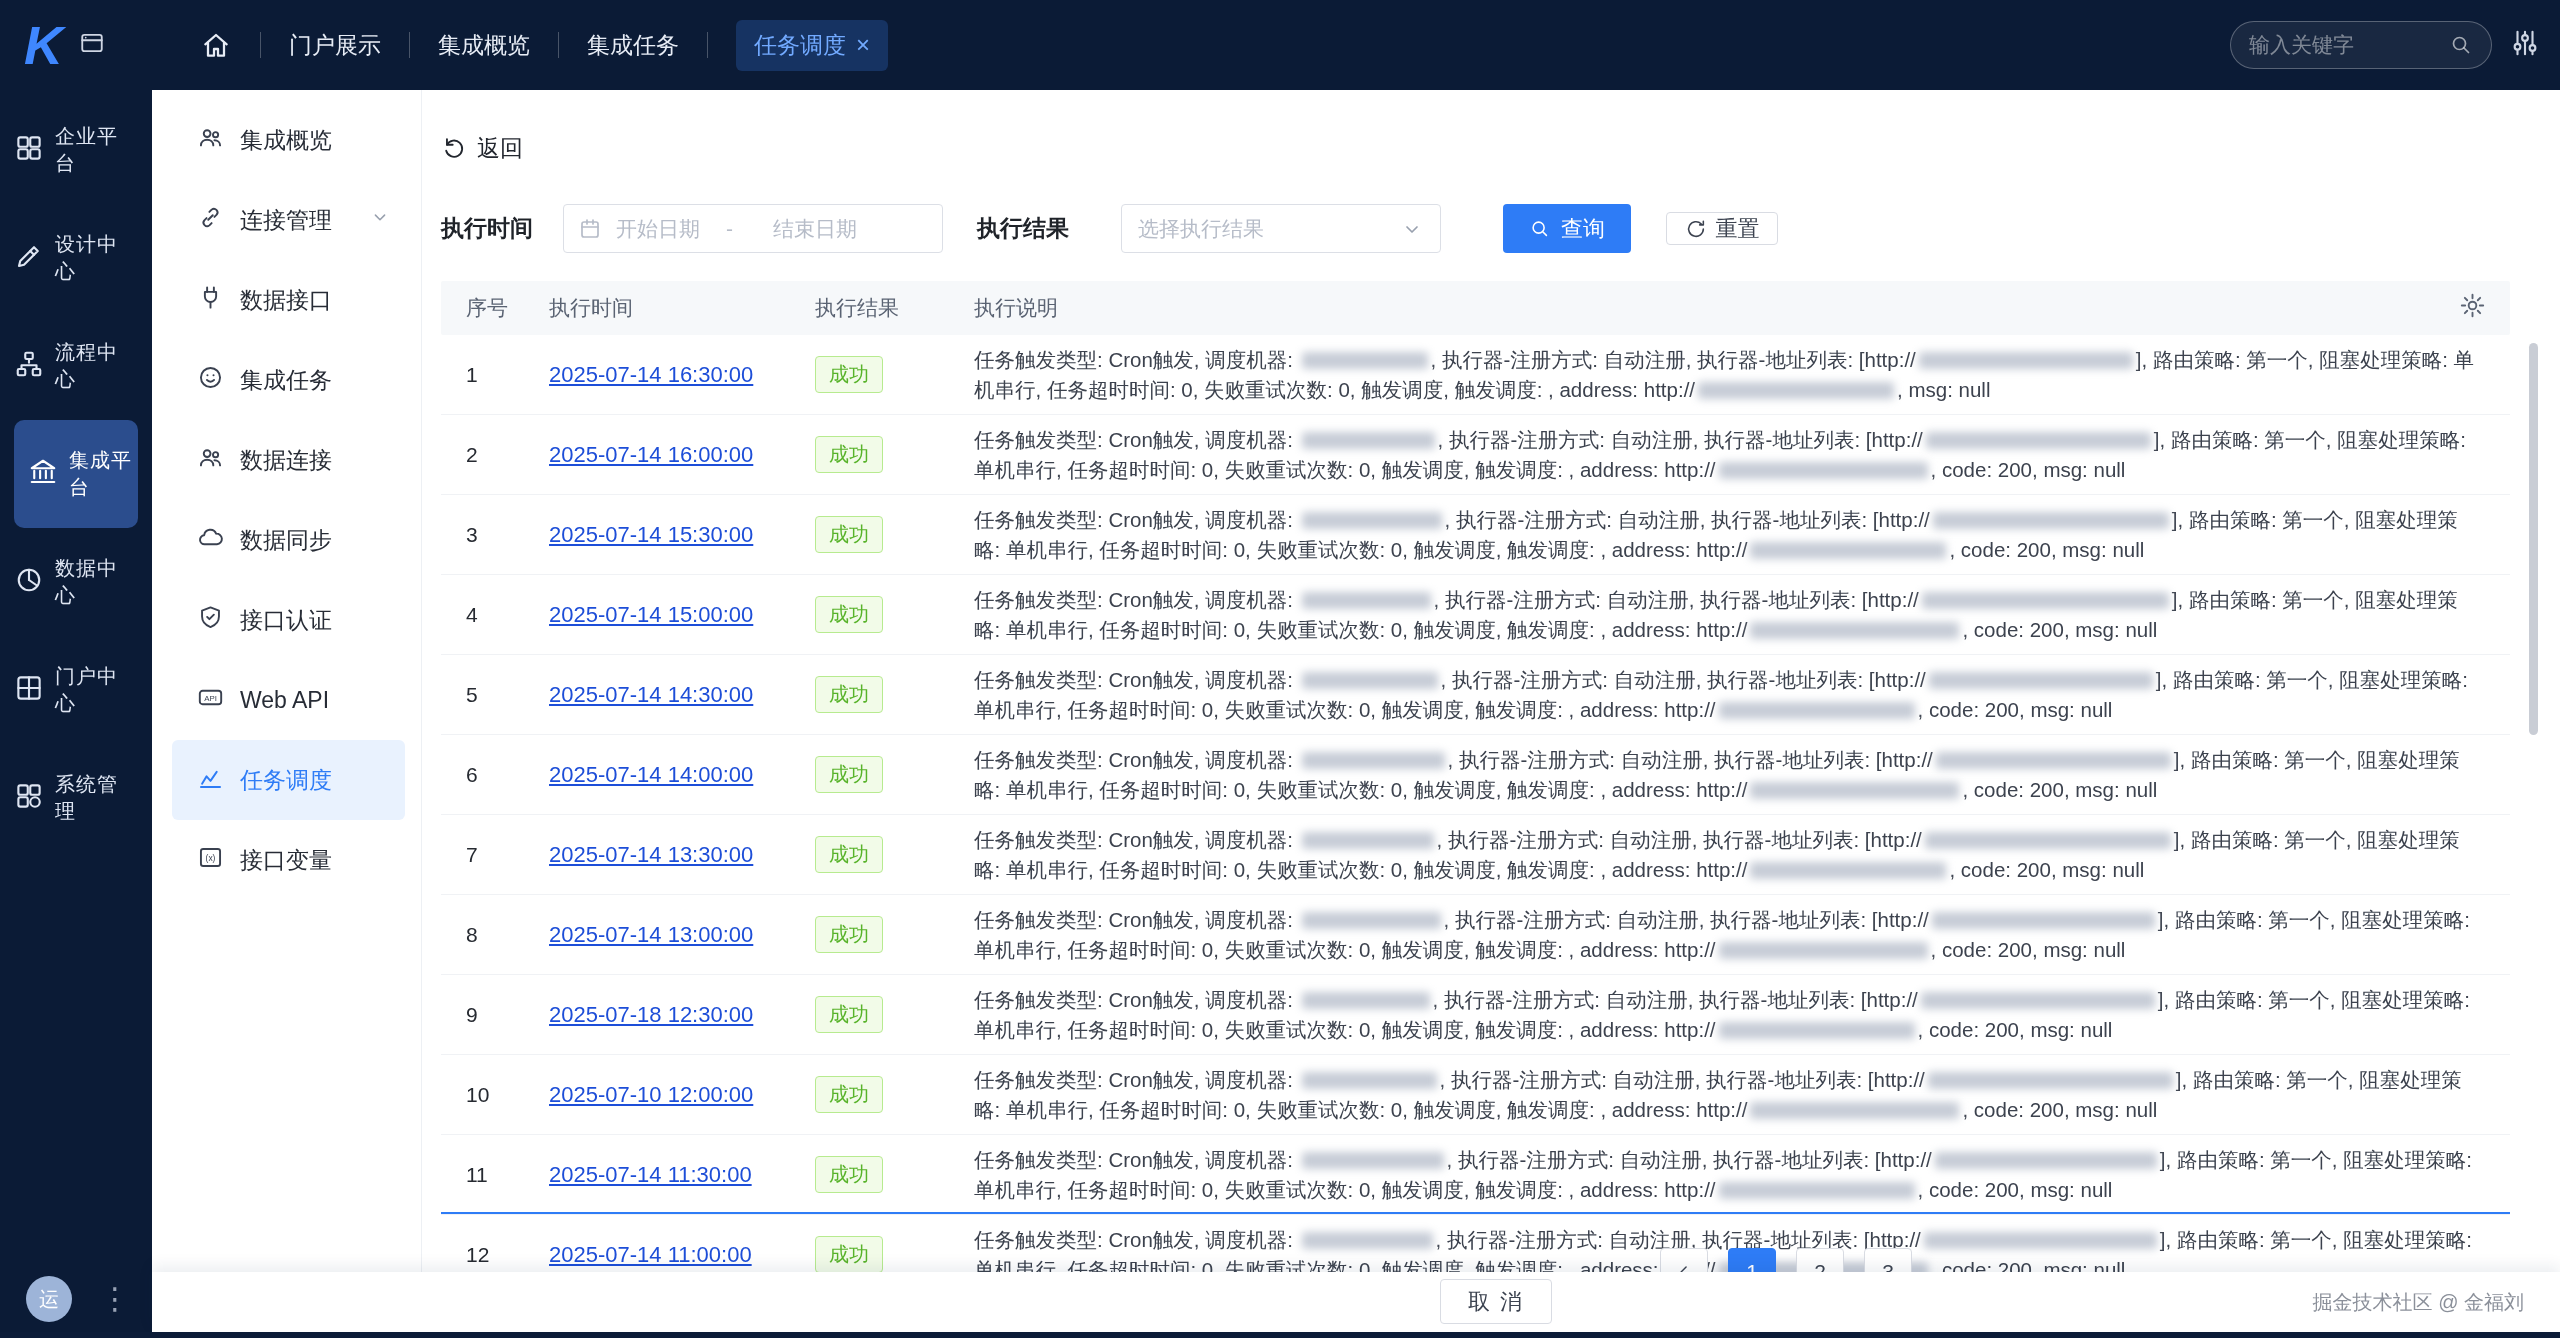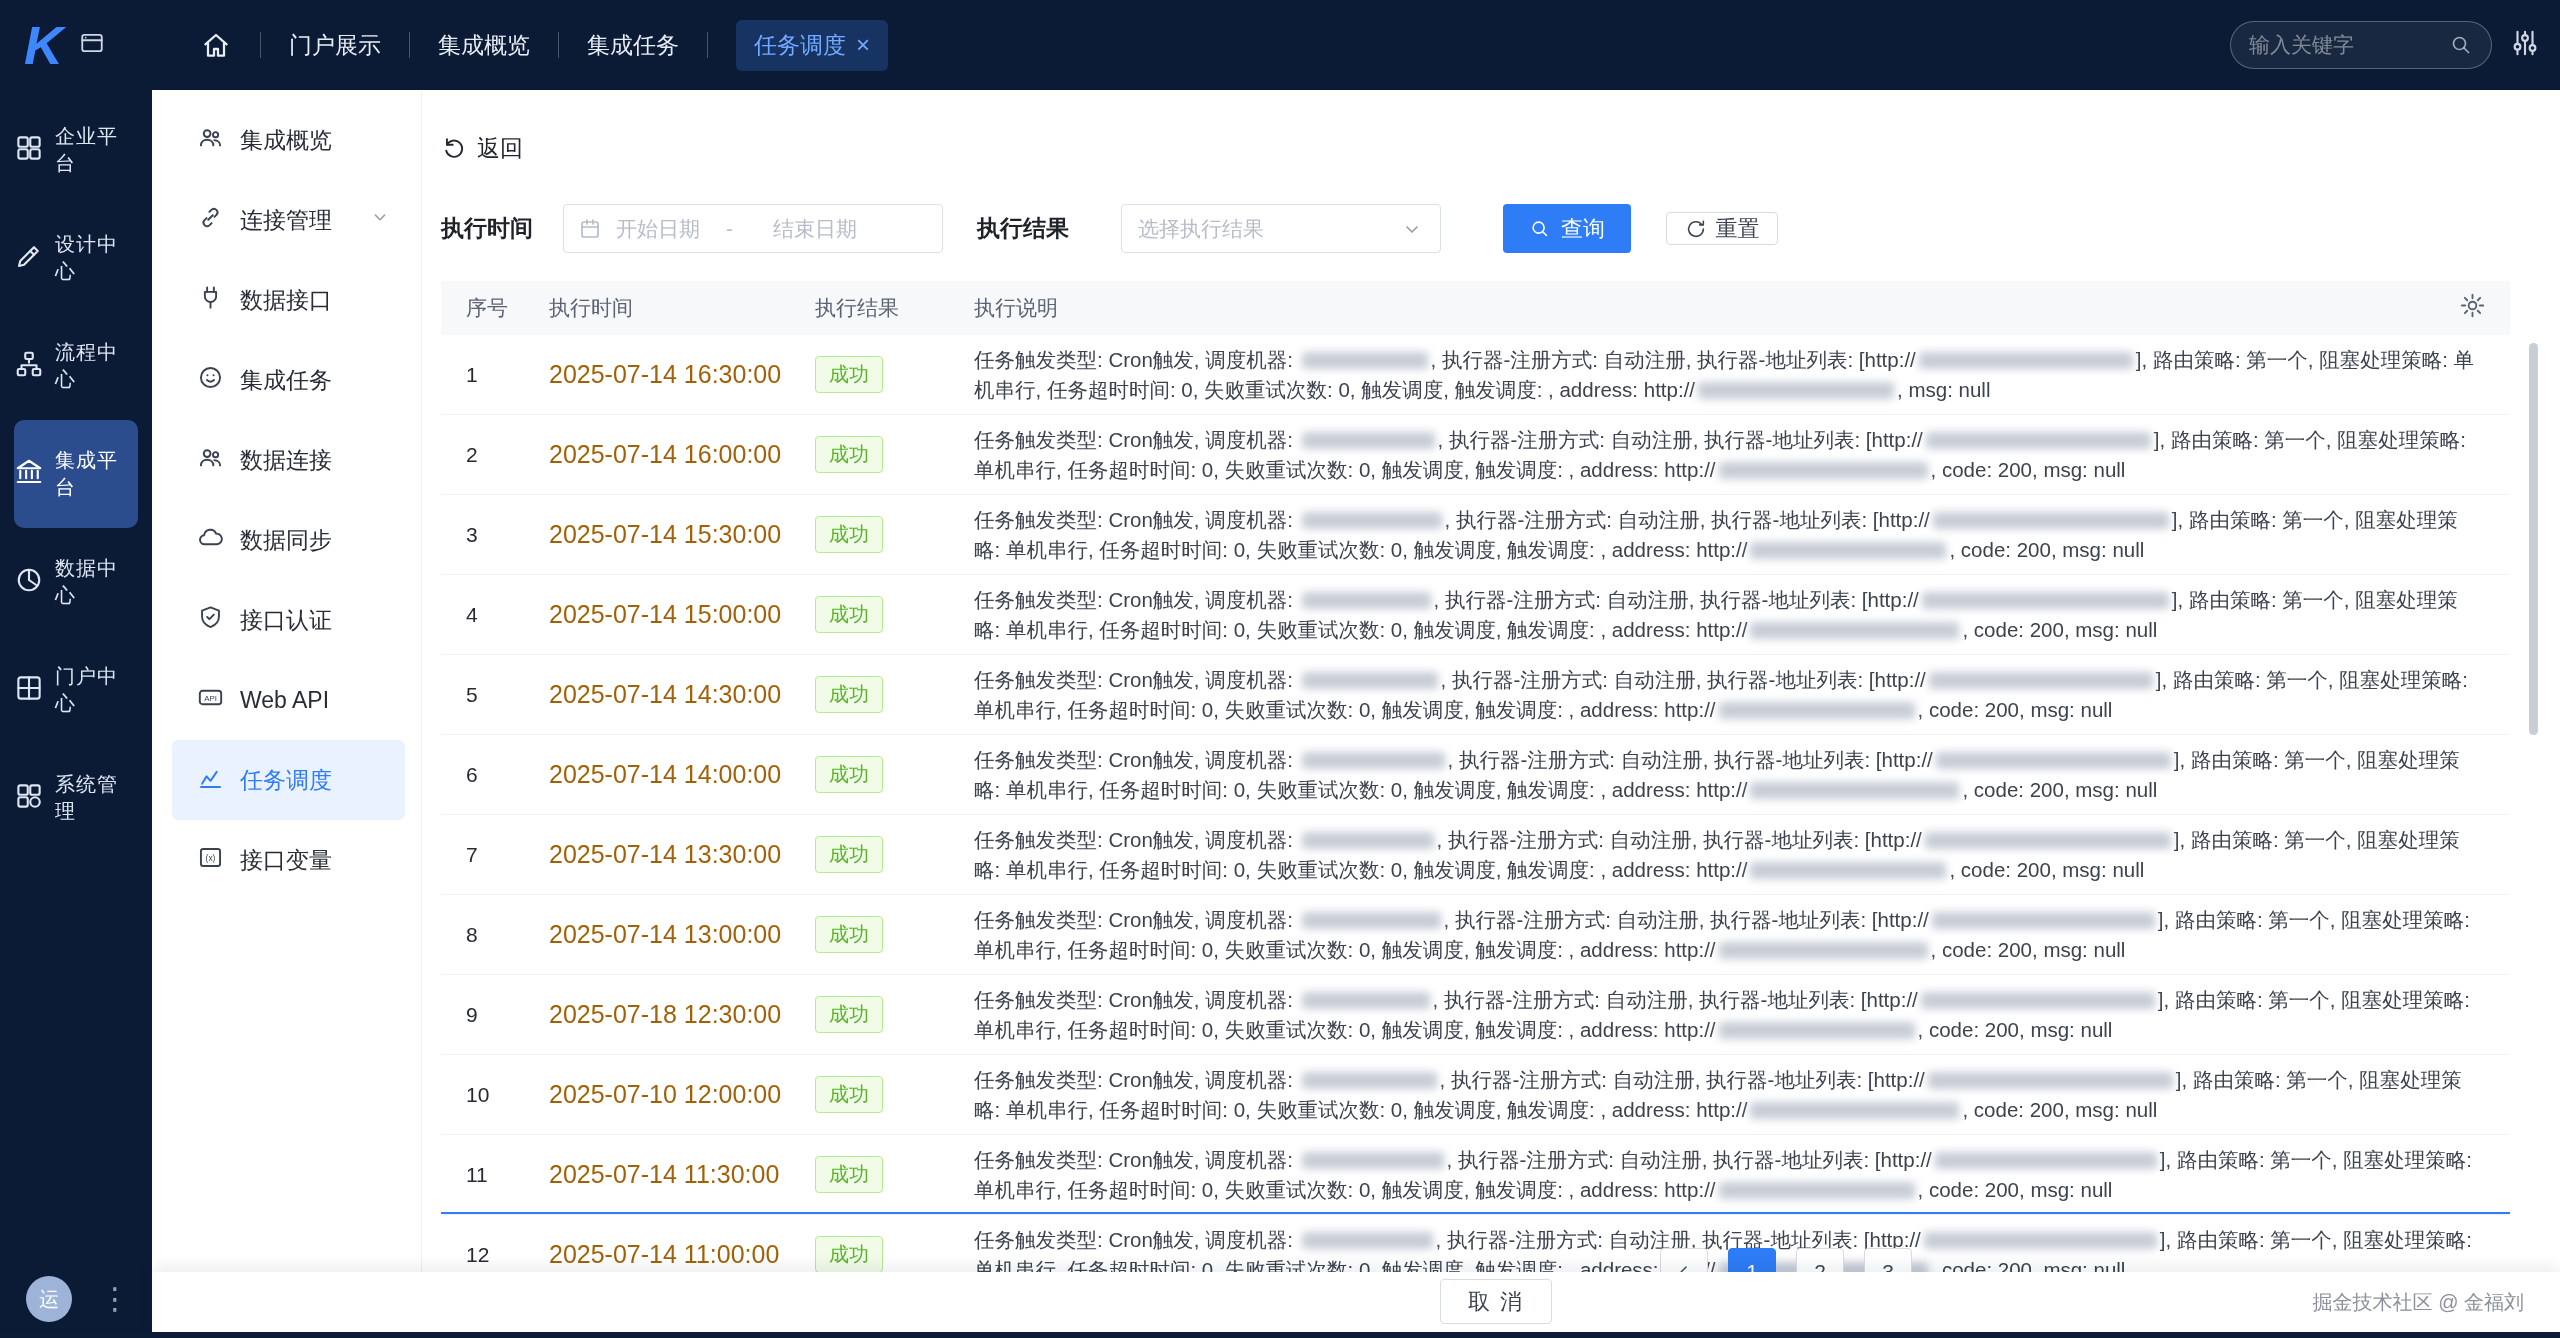--- a/index.html
+++ b/index.html
@@ -9,21 +9,21 @@
 
   
   .sidebar { position:absolute; left:0; top:0; width:152px; height:1338px; background:#0b1b36; z-index:15; }
   .logo-row { height:90px; display:flex; align-items:center; padding-left:24px; gap:16px; }
   .k-logo { font-style:italic; font-weight:800; font-size:54px; color:#3f87ff; line-height:1; }
   .side-nav { margin-top:6px; }
   .side-item { height:108px; margin:0 14px; display:flex; align-items:center;
     justify-content:center; gap:11px; color:#dfe6f3; cursor:pointer; border-radius:10px; }
   .side-item .lbl { font-size:20px; letter-spacing:1px; }
   .side-item svg { width:30px; height:30px; stroke:#dfe6f3; }
-  .side-item.active { background:#2b4d8d; color:#ffffff; }
+  .side-item.active { background:#2b4d8d; color:#ffffff;padding-left:14px; }
   .side-item.active svg { stroke:#ffffff; }
   .side-bottom { position:absolute; bottom:16px; left:0; width:152px; display:flex; align-items:center; padding-left:26px; gap:28px; }
   .avatar { width:46px; height:46px; border-radius:50%; background:#9db4d8; color:#fff; font-size:20px;
     display:flex; align-items:center; justify-content:center; }
   .kebab { color:#97a1b4; font-size:30px; line-height:20px; letter-spacing:0; cursor:pointer; }
 
   
   .topbar { position:absolute; left:152px; top:0; width:2408px; height:90px; background:#0b1b36;
     display:flex; align-items:center; z-index:14; color:#e8edf6; }
   .home-btn { margin-left:48px; display:flex; align-items:center; cursor:pointer; }
@@ -82,21 +82,21 @@
   .table { margin-top:28px; position:relative; }
   .thead { height:54px; background:#f6f8fa; display:grid; grid-template-columns:108px 266px 159px 1fr;
     align-items:center; color:#5a6373; font-size:21px; position:relative; border-radius:2px; }
   .thead .h1 { padding-left:25px; }
   .gear { position:absolute; right:24px; top:50%; transform:translateY(-50%); cursor:pointer; }
   .gear svg { width:27px; height:27px; stroke:#5a6373; }
   .trow { display:grid; grid-template-columns:108px 266px 159px 1fr; align-items:center;
     height:80px; border-bottom:1px solid #f0f2f5; }
   .trow.highlight { box-shadow:inset 0 -2px 0 #2e7cf6; }
   .trow .num { padding-left:25px; font-size:21px; color:#262a31; }
-  .trow .time { font-size:25px; color:#a16207; }
+  .trow .time { font-size:22px; color:#1d4ed8;text-decoration:underline; }
   .badge { display:inline-block; padding:4px 13px; border:1px solid #b7eb8f; background:#f2fbe8;
     color:#58b32a; border-radius:4px; font-size:20px; }
   .desc { font-size:20.5px; line-height:30px; color:#3c424e; padding-right:28px; }
   .redacted { display:inline-block; height:17px; background:#c6ccd6; border-radius:3px;
     filter:blur(4px); vertical-align:-2px; margin:0 3px; }
 
   .scroll-thumb { position:absolute; right:22px; top:343px; width:9px; height:392px;
     background:#c9cdd5; border-radius:5px; z-index:6; cursor:pointer; }
 
   

